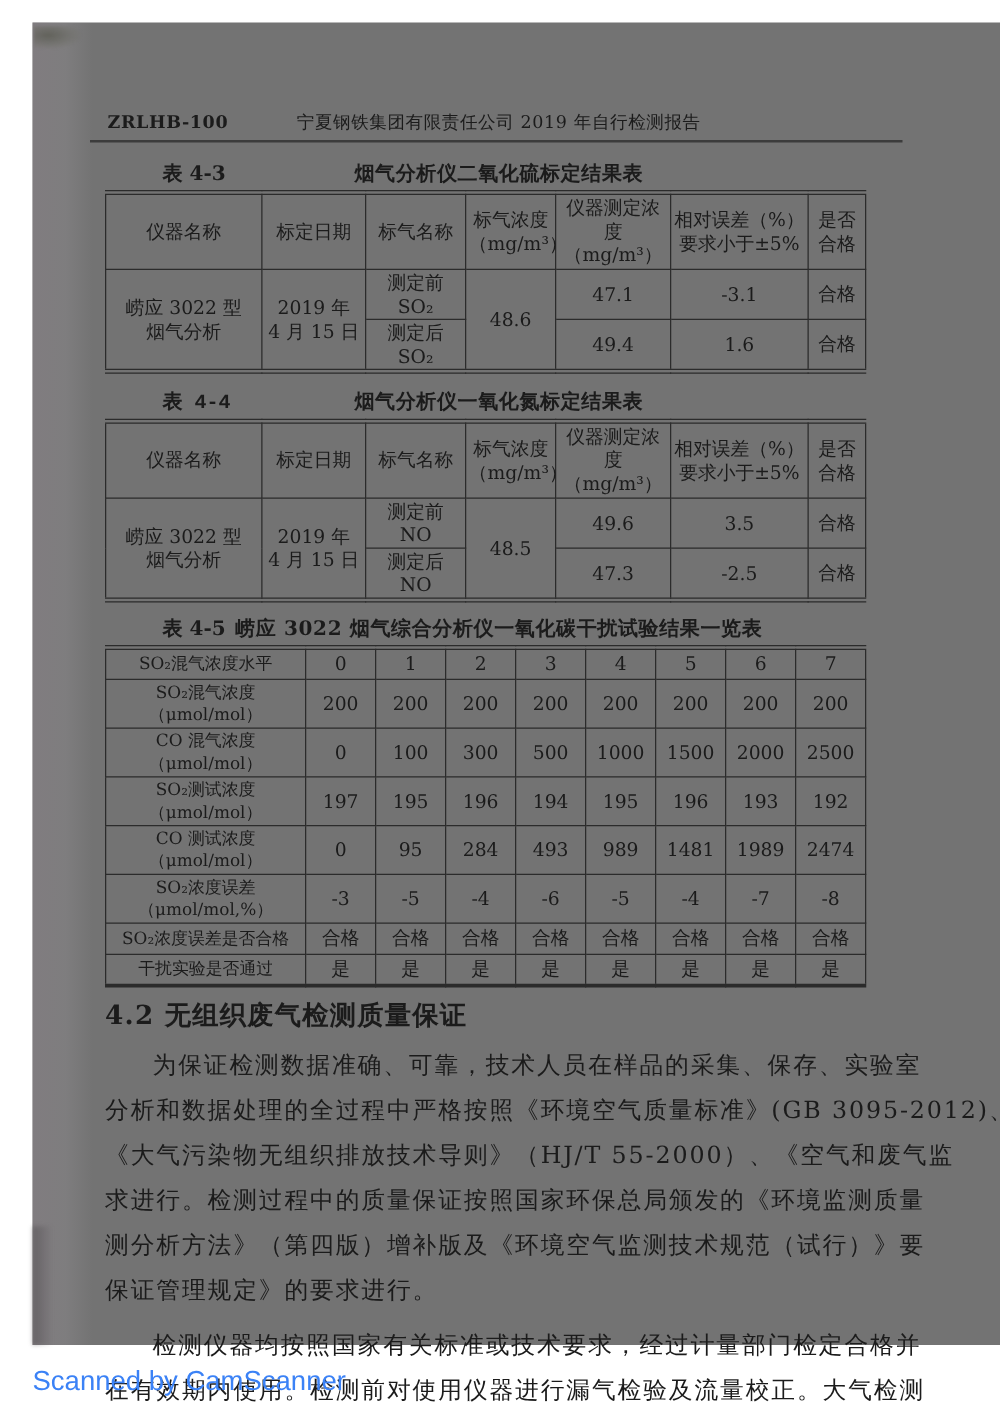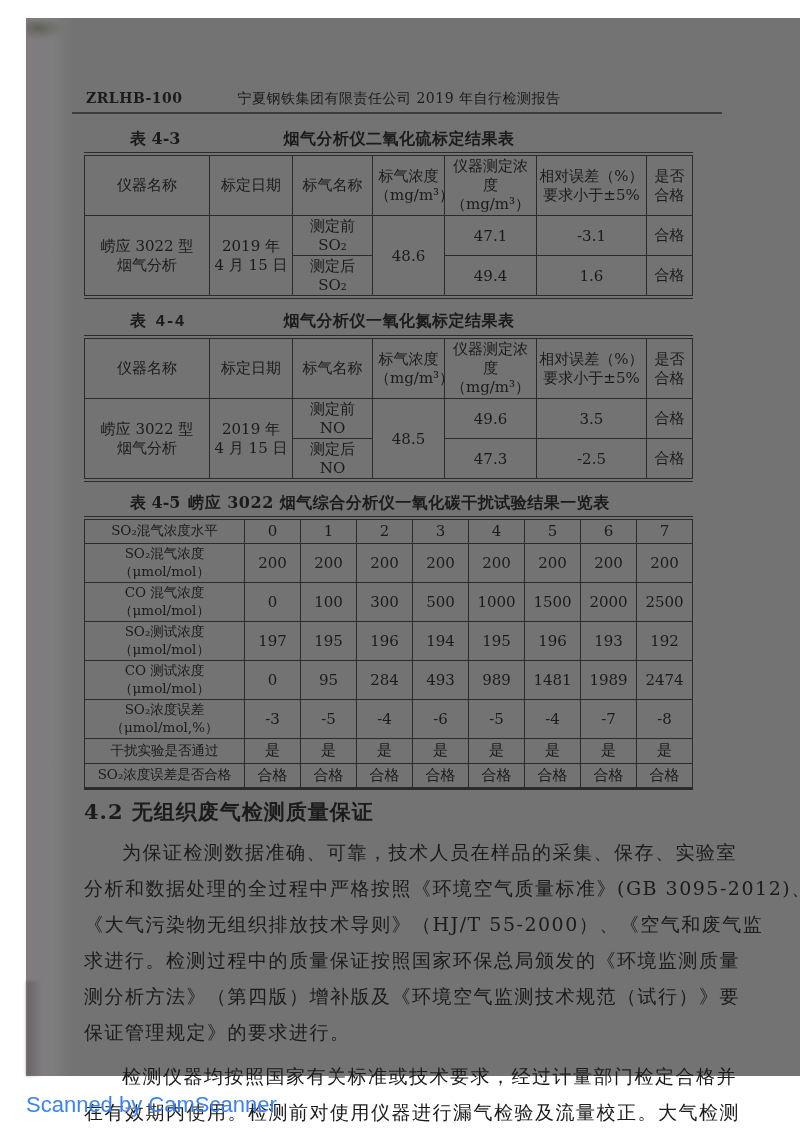--- a/index.html
+++ b/index.html
@@ -300,40 +300,40 @@
           <td>-3</td>
           <td>-5</td>
           <td>-4</td>
           <td>-6</td>
           <td>-5</td>
           <td>-4</td>
           <td>-7</td>
           <td>-8</td>
         </tr>
         <tr>
+          <td class="rowlabel">SO₂浓度误差是否合格</td>
+          <td>合格</td>
+          <td>合格</td>
+          <td>合格</td>
+          <td>合格</td>
+          <td>合格</td>
+          <td>合格</td>
+          <td>合格</td>
+          <td>合格</td>
+        </tr>
+        <tr>
           <td class="rowlabel">干扰实验是否通过</td>
           <td>是</td>
           <td>是</td>
           <td>是</td>
           <td>是</td>
           <td>是</td>
           <td>是</td>
           <td>是</td>
           <td>是</td>
-        </tr>
-        <tr>
-          <td class="rowlabel">SO₂浓度误差是否合格</td>
-          <td>合格</td>
-          <td>合格</td>
-          <td>合格</td>
-          <td>合格</td>
-          <td>合格</td>
-          <td>合格</td>
-          <td>合格</td>
-          <td>合格</td>
         </tr>
       </tbody>
     </table>
 
     <div class="section-heading">4.2 无组织废气检测质量保证</div>
 
     <div class="para">
       <div class="p-line indent">为保证检测数据准确、可靠，技术人员在样品的采集、保存、实验室</div>
       <div class="p-line">分析和数据处理的全过程中严格按照《环境空气质量标准》(GB 3095-2012)、</div>
       <div class="p-line">《大气污染物无组织排放技术导则》（HJ/T 55-2000）、《空气和废气监</div>

